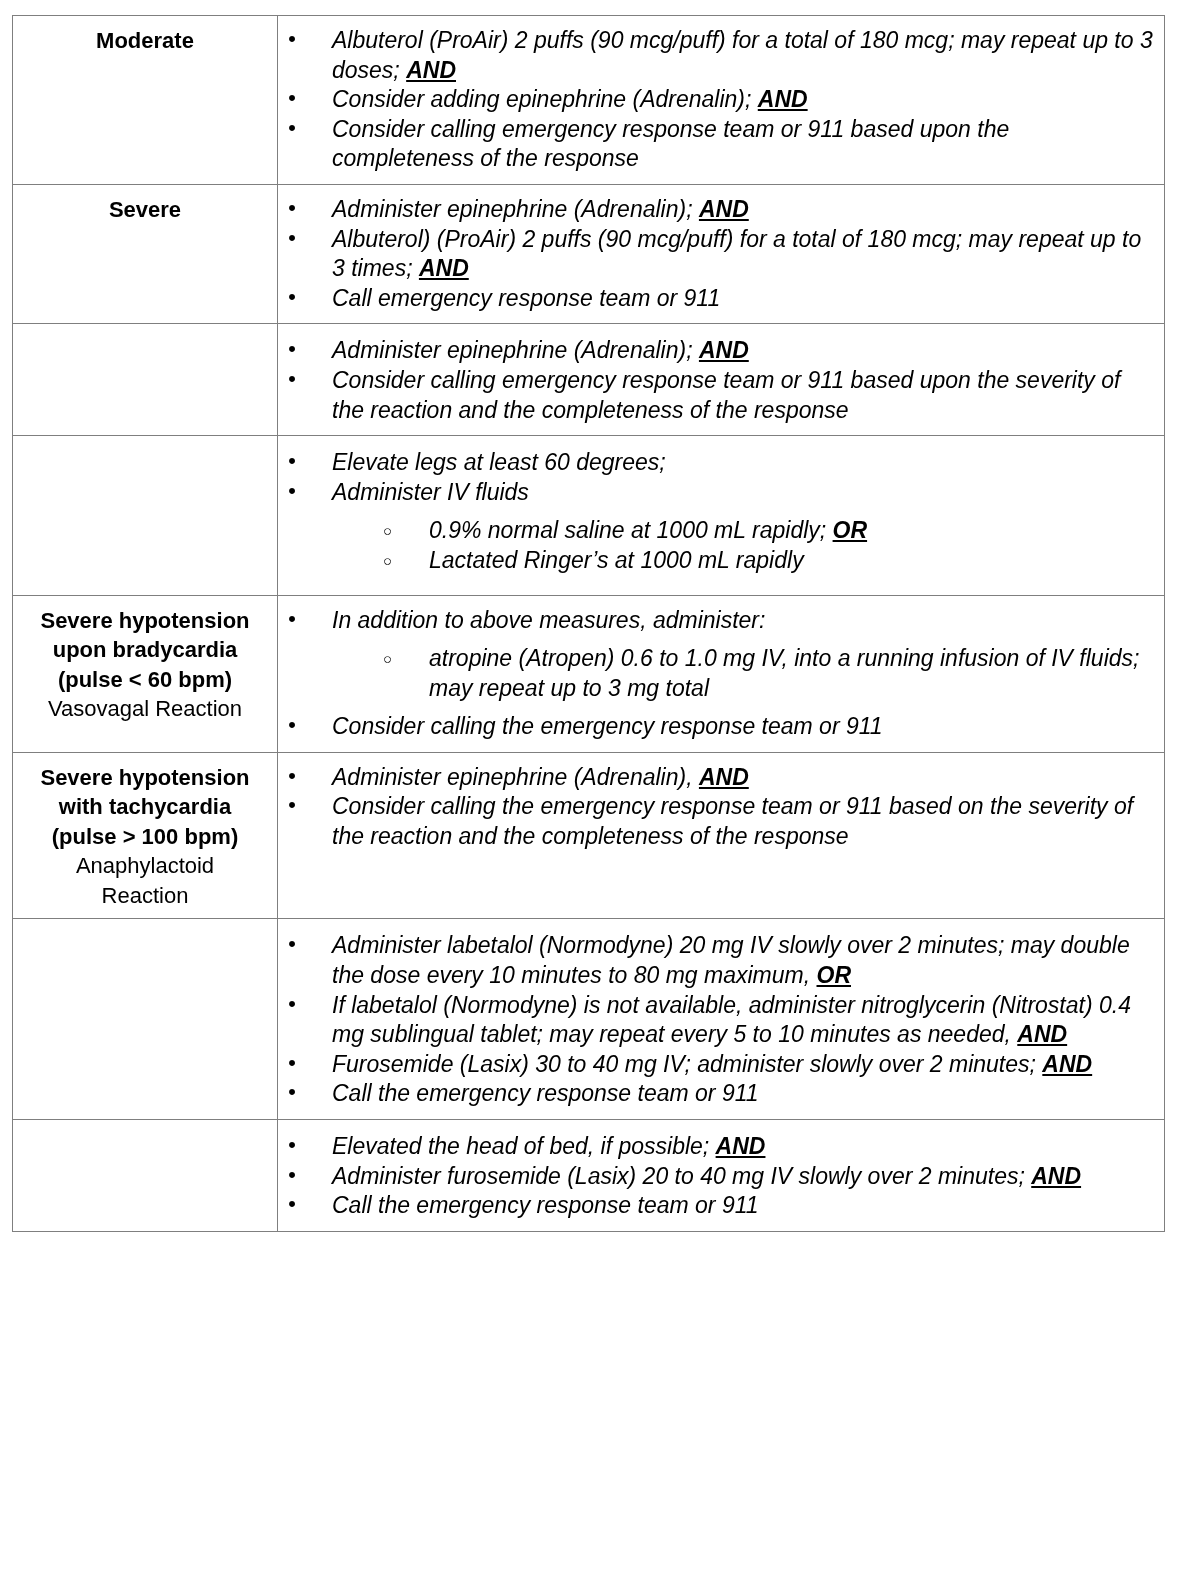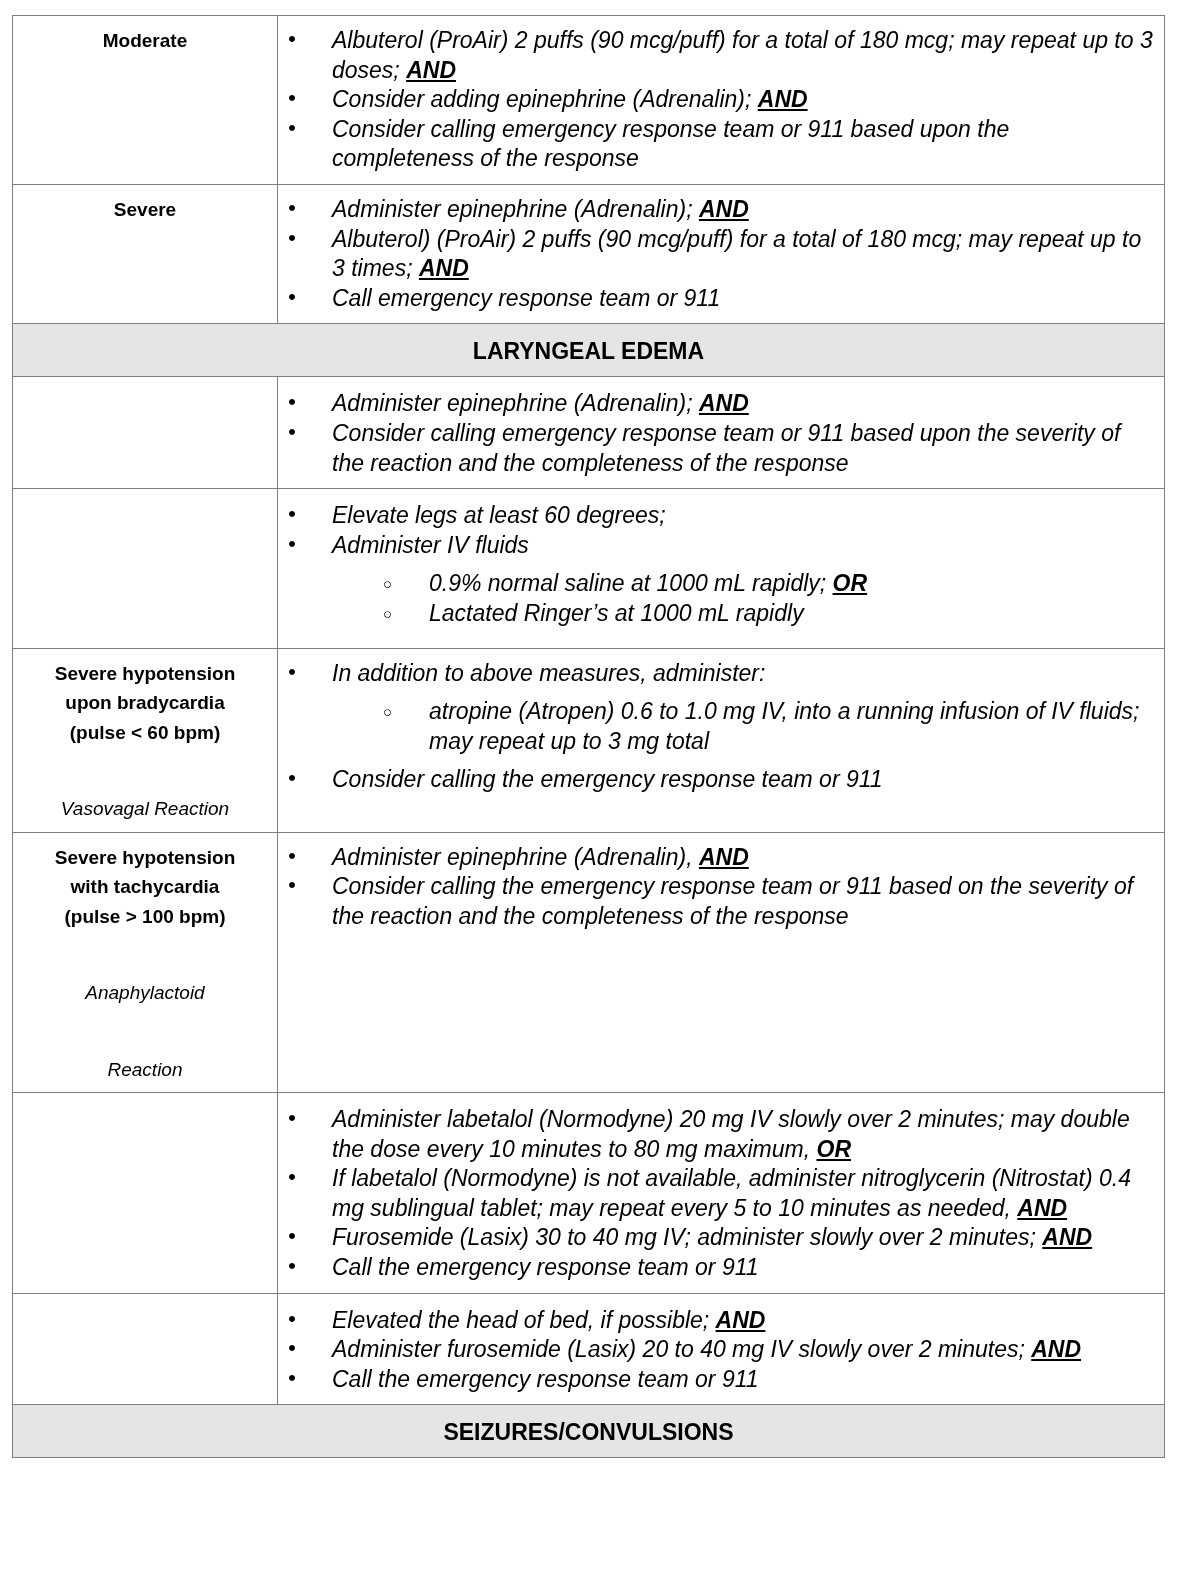--- a/index.html
+++ b/index.html
@@ -26,26 +26,26 @@
     .doc-table td {
       border: 1.5px solid #7f7f7f;
       vertical-align: top;
       padding: 0;
     }
     .col-label { width: 265px; }
     .col-content { width: 887px; }
 
     .label-cell {
       text-align: center;
-      font-size: 19px;
+      font-size: 22px;
       line-height: 29.5px;
       padding: 10px 6px 8px 6px !important;
     }
     .label-bold { font-weight: bold; display: block; }
-    .label-italic { font-style: italic; display: block; margin-top: 47px; }
+    .label-italic { display: block; }
 
     .content-cell {
       font-size: 23px;
       line-height: 29.6px;
       padding: 10px 8px 10px 0 !important;
     }
     .content-cell.padtop { padding-top: 12px !important; }
 
     .bullets {
       list-style: none;
@@ -132,25 +132,20 @@
           <span class="label-bold">Severe</span>
         </td>
         <td class="content-cell">
           <ul class="bullets">
             <li><span>Administer epinephrine (Adrenalin); </span><span class="kw">AND</span></li>
             <li><span>Albuterol) (ProAir) 2 puffs (90 mcg/puff) for a total of 180 mcg; may repeat up to 3 times; </span><span class="kw">AND</span></li>
             <li><span>Call emergency response team or 911</span></li>
           </ul>
         </td>
       </tr>
-      <tr class="section-row">
-        <td colspan="2">
-          <span class="section-title">LARYNGEAL EDEMA</span>
-        </td>
-      </tr>
       <tr class="content-row">
         <td class="label-cell"></td>
         <td class="content-cell padtop">
           <ul class="bullets">
             <li><span>Administer epinephrine (Adrenalin); </span><span class="kw">AND</span></li>
             <li><span>Consider calling emergency response team or 911 based upon the severity of the reaction and the completeness of the response</span></li>
           </ul>
         </td>
       </tr>
       <tr class="content-row">
@@ -210,19 +205,14 @@
       <tr class="content-row">
         <td class="label-cell"></td>
         <td class="content-cell padtop">
           <ul class="bullets">
             <li><span>Elevated the head of bed, if possible; </span><span class="kw">AND</span></li>
             <li><span>Administer furosemide (Lasix) 20 to 40 mg IV slowly over 2 minutes; </span><span class="kw">AND</span></li>
             <li><span>Call the emergency response team or 911</span></li>
           </ul>
         </td>
       </tr>
-      <tr class="section-row">
-        <td colspan="2">
-          <span class="section-title">SEIZURES/CONVULSIONS</span>
-        </td>
-      </tr>
     </tbody>
 </table>
 
 </body></html>

